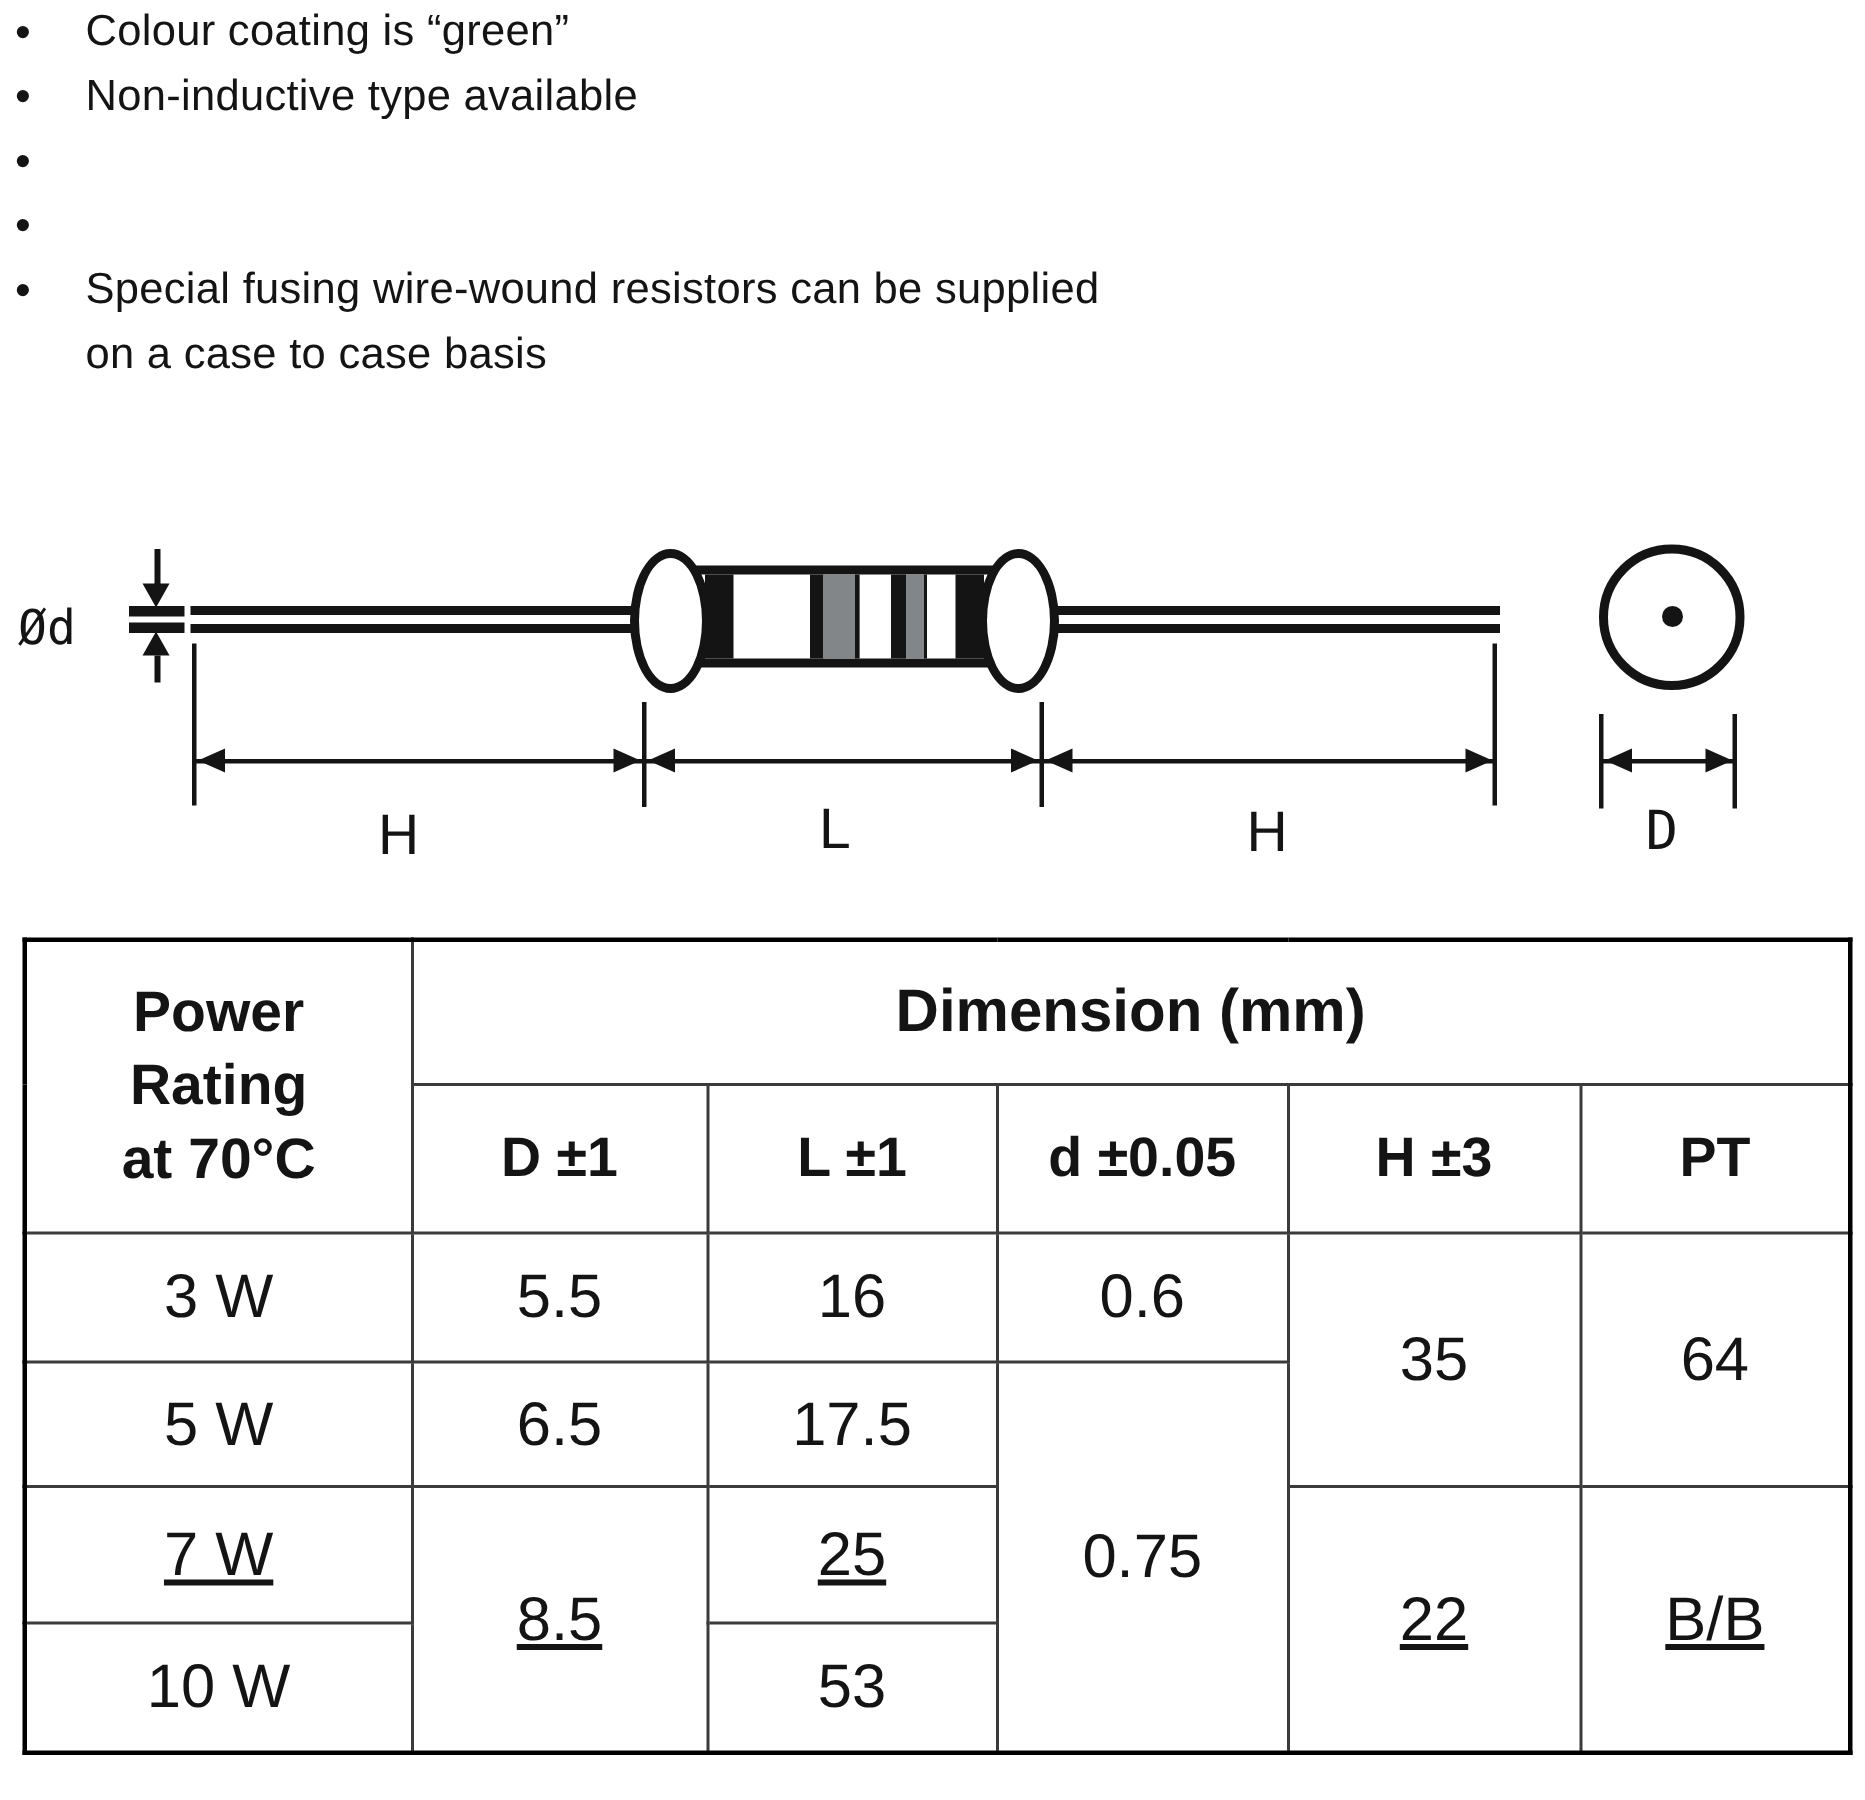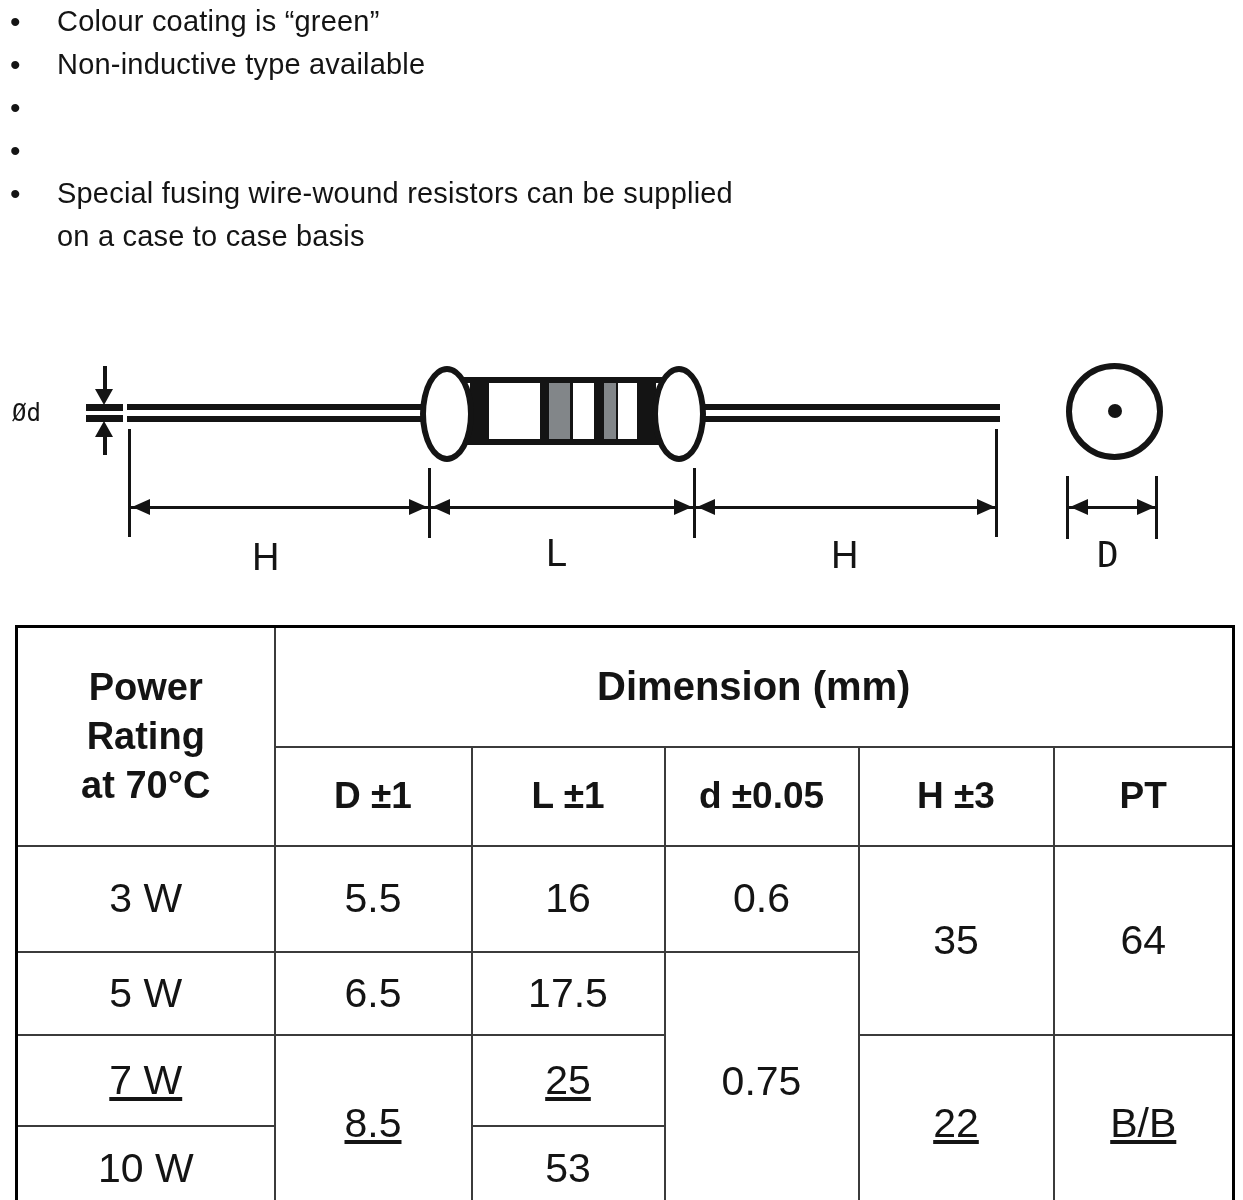--- a/index.html
+++ b/index.html
@@ -9,21 +9,21 @@
   
   .bullets{position:absolute;left:10px;top:0;width:830px;list-style:none;margin:0;padding:0;}
   .bullets li{display:flex;align-items:flex-start;}
   .bullet-dot{flex:0 0 47px;font-size:30px;line-height:43px;}
   .bullet-text{font-size:29px;line-height:43px;white-space:pre-line;letter-spacing:0.2px;}
 
   
   .diagram{position:absolute;left:0;top:0;width:1243px;height:620px;}
   .abs{position:absolute;}
   .blk{background:#141414;}
-  .od-label{left:12px;top:399px;font-family:"DejaVu Sans Mono",monospace;font-size:24px;}
+  .od-label{left:12px;top:399px;font-family:"DejaVu Sans Mono",monospace;font-size:32px;}
   .od-line-top{left:103px;top:366px;width:4px;height:25px;}
   .od-arrow-down{left:95px;top:389px;width:0;height:0;border-left:9px solid transparent;border-right:9px solid transparent;border-top:16px solid #141414;}
   .od-bar-1{left:86px;top:404px;width:37px;height:7px;}
   .od-bar-2{left:86px;top:415px;width:37px;height:7px;}
   .od-arrow-up{left:95px;top:421px;width:0;height:0;border-left:9px solid transparent;border-right:9px solid transparent;border-bottom:16px solid #141414;}
   .od-line-bottom{left:103px;top:437px;width:4px;height:18px;}
 
   .lead{top:404px;height:18px;border-top:6px solid #141414;border-bottom:6px solid #141414;background:#fff;box-sizing:border-box;}
   .lead-left{left:127px;width:296px;}
   .lead-right{left:700px;width:300px;}
@@ -70,22 +70,22 @@
 
   
   .dim-table{position:absolute;left:15px;top:625px;border-collapse:collapse;table-layout:fixed;
              border:3px solid #000;}
   .dim-table th,.dim-table td{border:2px solid #3b3b3b;text-align:center;vertical-align:middle;
              padding:0;background:#fff;}
   .dim-table td{font-size:41px;font-weight:normal;}
   .power-h{font-size:38px;font-weight:bold;line-height:49px;white-space:pre-line;}
   .dimension-h{font-size:40px;font-weight:bold;}
   .sub-h{font-size:37px;font-weight:bold;}
-  tr.hr1{height:120px;} tr.hr2{height:99px;}
-  tr.r0{height:106px;} tr.r1{height:83px;} tr.r2{height:91px;text-decoration:underline;} tr.r3{height:87px;}
+  tr.hr1{height:96px;} tr.hr2{height:99px;}
+  tr.r0{height:86px;} tr.r1{height:83px;} tr.r2{height:91px;text-decoration:underline;} tr.r3{height:87px;}
 </style>
 </head>
 <body>
 
 <div class="page">
 
   <ul class="bullets">
     <li>
       <span class="bullet-dot">•</span>
       <span class="bullet-text">Colour coating is “green”</span>

